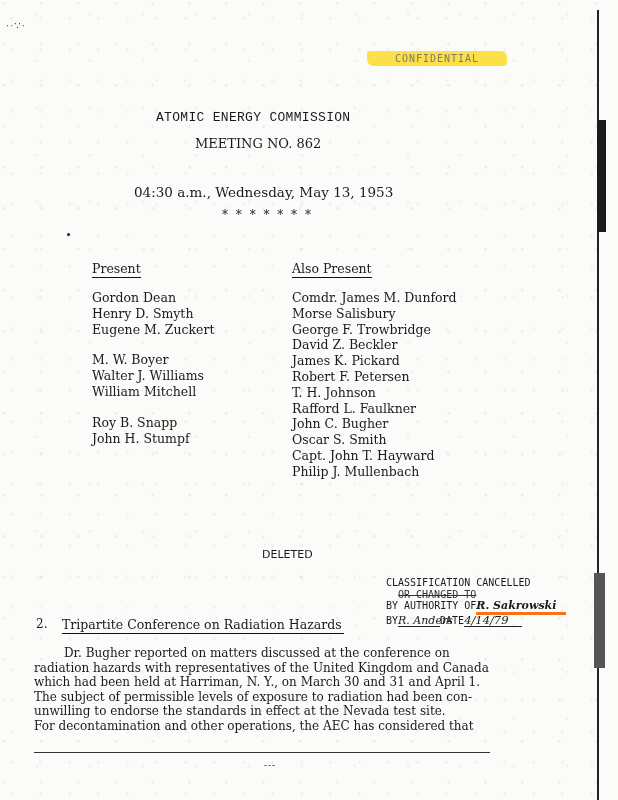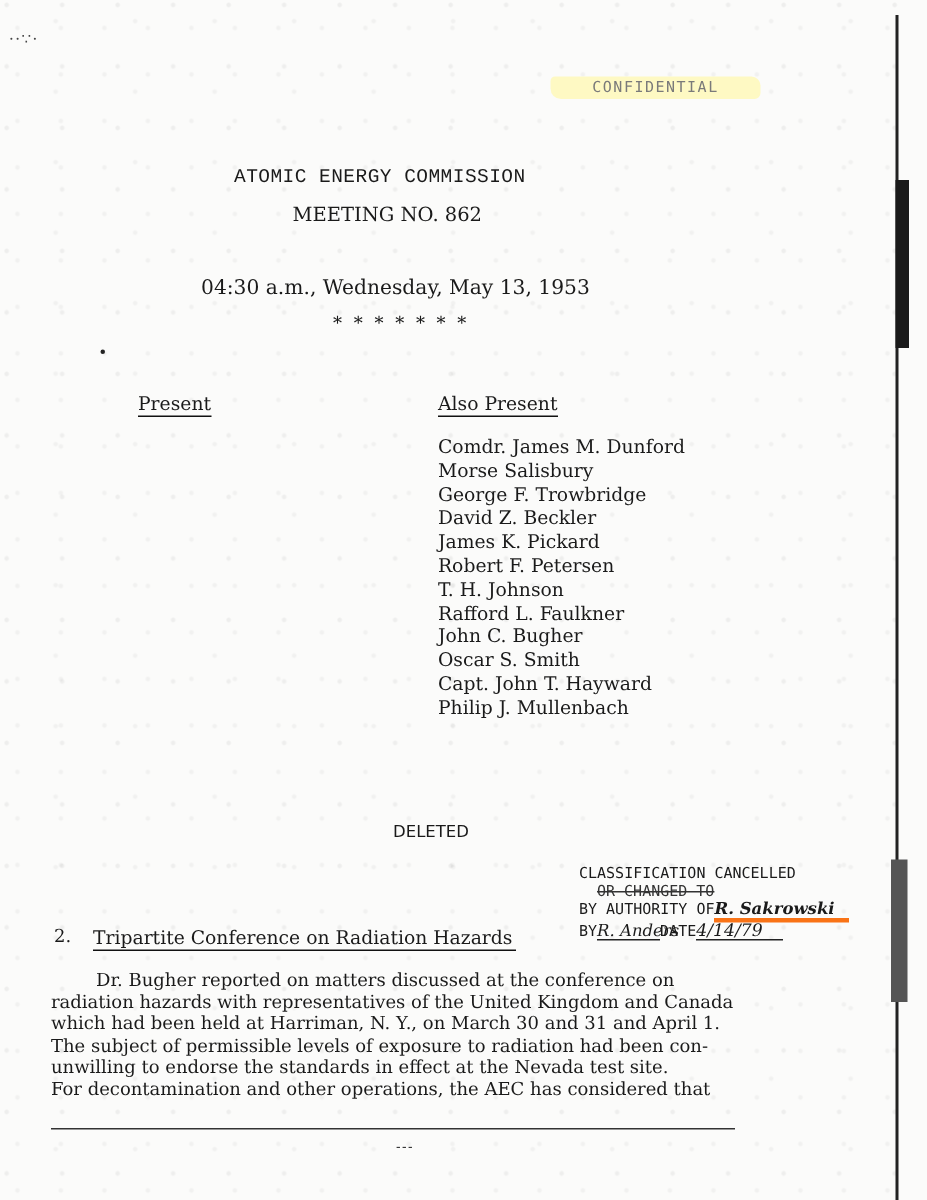--- a/index.html
+++ b/index.html
@@ -14,21 +14,21 @@
     position: absolute; inset: 0;
     background-image:
       radial-gradient(circle at 12% 8%, rgba(0,0,0,0.05) 0 1px, transparent 2px),
       radial-gradient(circle at 70% 30%, rgba(0,0,0,0.04) 0 1px, transparent 2px),
       radial-gradient(circle at 40% 60%, rgba(0,0,0,0.04) 0 1px, transparent 2px);
     background-size: 37px 41px, 53px 47px, 29px 31px;
     pointer-events: none;
   }
   .stamp {
     left: 367px; top: 51px; width: 140px; height: 15px;
-    background: #fef9c3; border-radius: 3px 6px 4px 7px;
+    background: #fde047; border-radius: 3px 6px 4px 7px;
     color: #7a7a7a; font-size: 10px; line-height: 15px; letter-spacing: 1px;
     text-align: center; font-family: "DejaVu Sans Mono", monospace; overflow: hidden;
   }
   .scribble { left: 6px; top: 20px; font-size: 10px; color: #444; letter-spacing: 1px; }
   .title1 { left: 156px; top: 110px; font-size: 13px; letter-spacing: 0.3px; font-family: Liberation Mono, monospace; }
   .title2 { left: 195px; top: 136px; font-size: 13px; }
   .title3 { left: 134px; top: 184px; font-size: 13.5px; }
   .stars  { left: 222px; top: 208px; font-size: 12px; letter-spacing: 2px; }
   .colhead {
     font-size: 12.5px; border-bottom: 1.5px solid #111; padding-bottom: 1px;
@@ -63,20 +63,32 @@
 
 <div class="abs title1">ATOMIC ENERGY COMMISSION</div>
 <div class="abs title2">MEETING NO. 862</div>
 <div class="abs title3">04:30 a.m., Wednesday, May 13, 1953</div>
 <div class="abs stars">* * * * * * *</div>
 
 <div class="abs dot" style="left:67px;top:233px;"></div>
 
 <div class="abs" style="left:92px; top:258px;">
   <span class="colhead">Present</span>
+  <div class="namelist" style="margin-top:13px;">
+    <div>Gordon Dean</div>
+    <div>Henry D. Smyth</div>
+    <div>Eugene M. Zuckert</div>
+    <div class="gap"></div>
+    <div>M. W. Boyer</div>
+    <div>Walter J. Williams</div>
+    <div>William Mitchell</div>
+    <div class="gap"></div>
+    <div>Roy B. Snapp</div>
+    <div>John H. Stumpf</div>
+  </div>
 </div>
 
 <div class="abs" style="left:292px; top:258px;">
   <span class="colhead">Also Present</span>
   <div class="namelist" style="margin-top:13px;">
     <div>Comdr. James M. Dunford</div>
     <div>Morse Salisbury</div>
     <div>George F. Trowbridge</div>
     <div>David Z. Beckler</div>
     <div>James K. Pickard</div>

